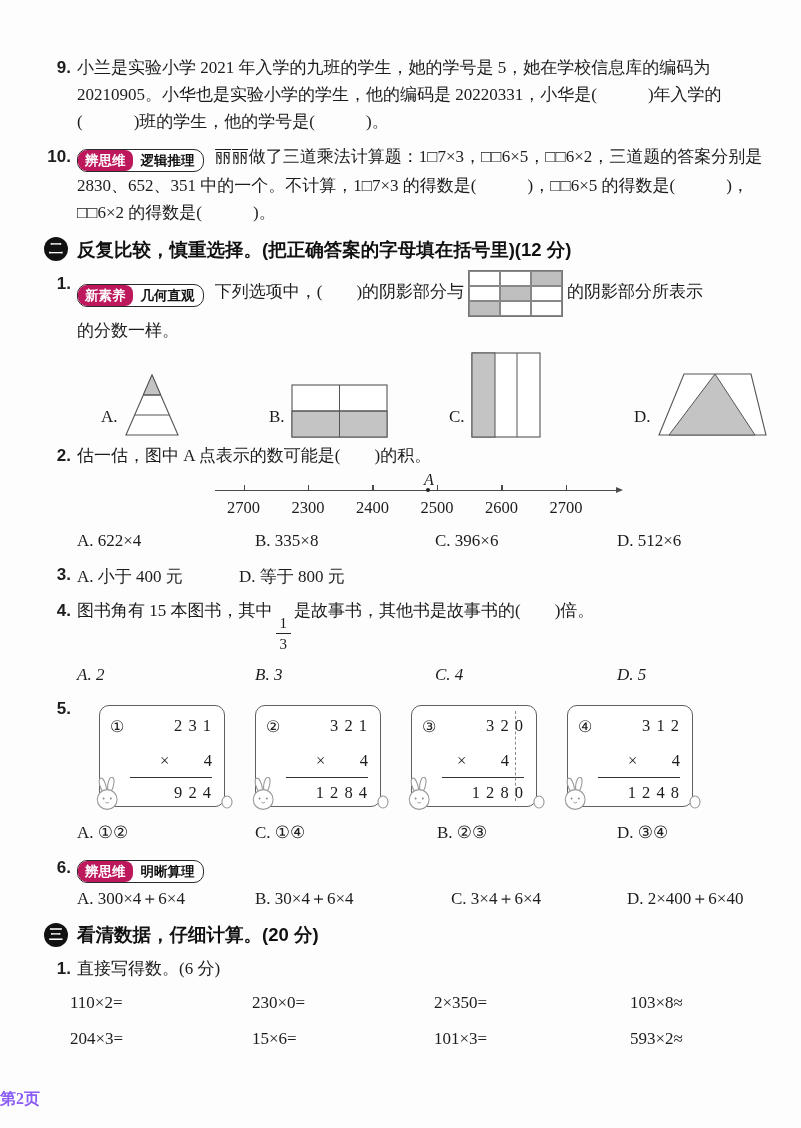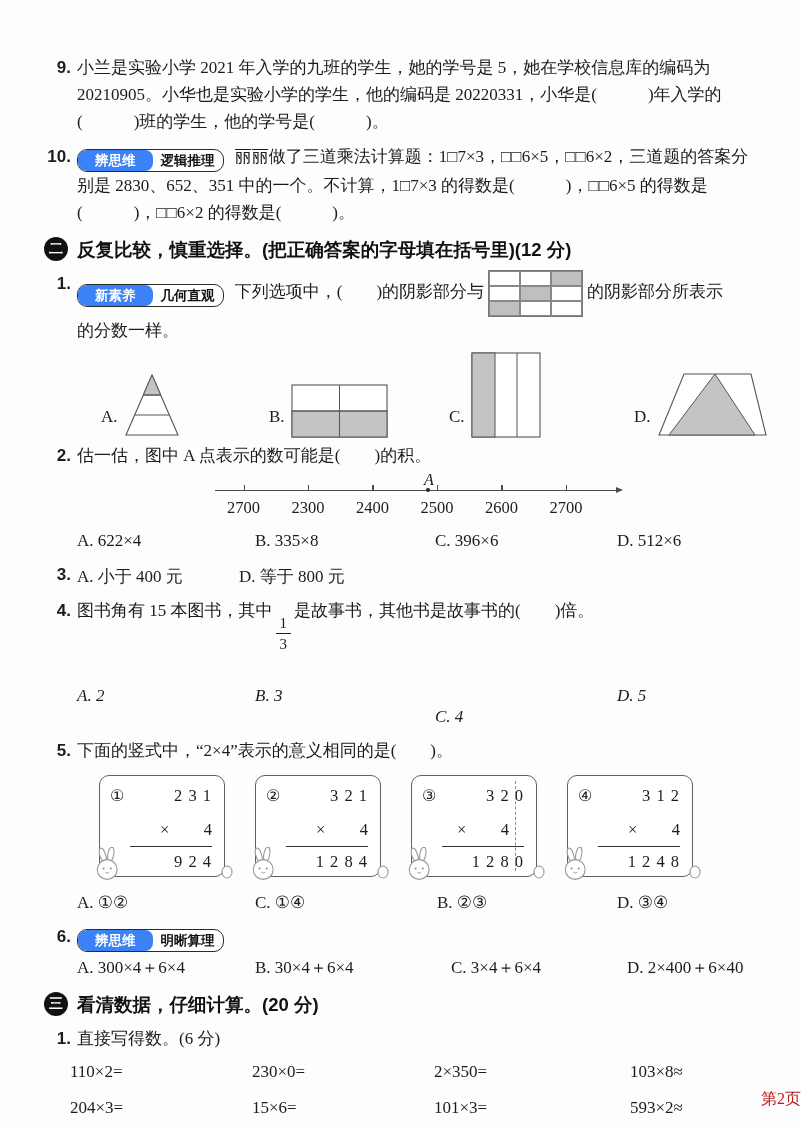--- a/index.html
+++ b/index.html
@@ -10,31 +10,31 @@
     font-size:17px; color:#1c1c1c; background:#fdfdfd;
     padding:54px 38px 0 44px;
   }
   
   .q { display:flex; margin-bottom:7px; line-height:1.6; }
   .qnum {
     font-family:"Liberation Sans",sans-serif; font-weight:bold;
     min-width:27px; text-align:right; margin-right:6px; flex-shrink:0;
   }
   .qbody { flex:1; }
-  .opts { display:flex; margin-top:2px;align-items:center; }
+  .opts { display:flex; margin-top:2px; }
   
   .sec { display:flex; align-items:center; gap:9px; margin:10px 0 8px 0;
          font-family:"Liberation Sans",sans-serif; font-weight:bold; font-size:18.5px; color:#111; }
   .sec-icon { width:24px; height:24px; border-radius:50%; background:#111; color:#fff;
               font-size:14px; display:flex; align-items:center; justify-content:center; flex-shrink:0; }
   
   .badge { display:inline-flex; align-items:stretch; border:1.5px solid #2b2b2b; border-radius:10px;
            overflow:hidden; font-family:"Liberation Sans",sans-serif; font-weight:bold;
            font-size:13.5px; line-height:1.45; vertical-align:-3px; margin-right:7px; background:#fff; }
-  .badge .b1 { background:#3b82f6; color:#fff; padding:1px 17px; border-radius:0 8px 8px 0; }
+  .badge .b1 { background:#be185d; color:#fff; padding:1px 7px; border-radius:0 8px 8px 0; }
   .badge .b2 { padding:1px 8px; color:#111; }
   
   .mini-grid { display:inline-grid; grid-template-columns:repeat(3,31px); grid-template-rows:repeat(3,15px);
                border:1px solid #777; vertical-align:middle; margin:0 4px; background:#fff; }
   .mini-grid .c { border:0.8px solid #888; }
   .mini-grid .shaded { background:#bfbfbf; }
   .shape-opts { display:flex; align-items:flex-end; margin:8px 0 2px 24px; }
   .shape-opt { display:flex; align-items:flex-end; gap:6px; }
   .shape-letter { margin-bottom:8px; }
   
@@ -61,21 +61,21 @@
   .bunny { position:absolute; left:-9px; bottom:-7px; }
   .paw { position:absolute; right:-11px; bottom:-3px; }
   
   .calc-grid { display:grid; grid-template-columns:182px 182px 196px 1fr; margin:10px 0 0 26px; row-gap:16px; }
   .fr { display:inline-flex; flex-direction:column; align-items:center; font-size:15px; line-height:1.2;
         vertical-align:middle; margin:0 2px; }
   .fr .nu { padding:0 4px 1px 4px; border-bottom:1.2px solid #222; }
   .fr .de { padding-top:1px; }
   .frac-inline { vertical-align:-12px; margin:0 3px; }
   
-  .footer { position:absolute; left:0; right:0; bottom:18px; text-align:right; font-size:16px; color:#b91c1c; }
+  .footer { position:absolute; left:0; right:0; bottom:18px; text-align:left; font-size:16px; color:#8b5cf6;font-weight:bold; }
   svg { display:block; }
 </style>
 </head>
 <body>
 
 <div class="q">
   <span class="qnum">9.</span>
   <div class="qbody">
     <span>小兰是实验小学 2021 年入学的九班的学生，她的学号是 5，她在学校信息库的编码为 20210905。小华也是实验小学的学生，他的编码是 20220331，小华是(　　　)年入学的(　　　)班的学生，他的学号是(　　　)。</span>
   </div>
@@ -198,30 +198,29 @@
 <div class="q">
   <span class="qnum">4.</span>
   <div class="qbody">
     <span>图书角有 15 本图书，其中</span><span class="fr frac-inline" style="display:inline-flex;">
         <span class="nu">1</span>
         <span class="de">3</span>
       </span><span>是故事书，其他书是故事书的(　　)倍。</span>
     <div class="opts" style="margin-top:8px;font-style:italic;">
       <span style="width:178px;">A. 2</span>
       <span style="width:180px;">B. 3</span>
-      <span style="width:182px;margin-top:42px;">C. 4</span>
+      <span style="width:182px;">C. 4</span>
       <span>D. 5</span>
     </div>
   </div>
 </div>
 
 <div class="q">
   <span class="qnum">5.</span>
   <div class="qbody">
-    <span>下面的竖式中，“2×4”表示的意义相同的是(　　)。</span>
     <div class="cards">
 
       <div class="mcard">
         <div class="rowtop">
             <span class="circno">①</span>
             <span class="digits">2 3 1</span>
           </div>
         <div class="rowmul">
             <span>×</span>
             <span>4</span>

